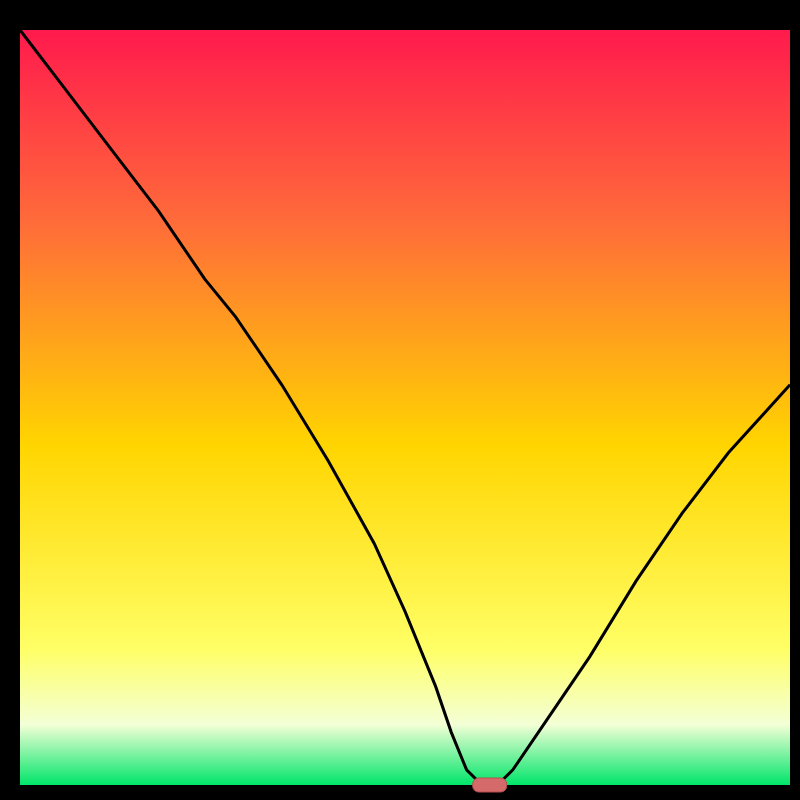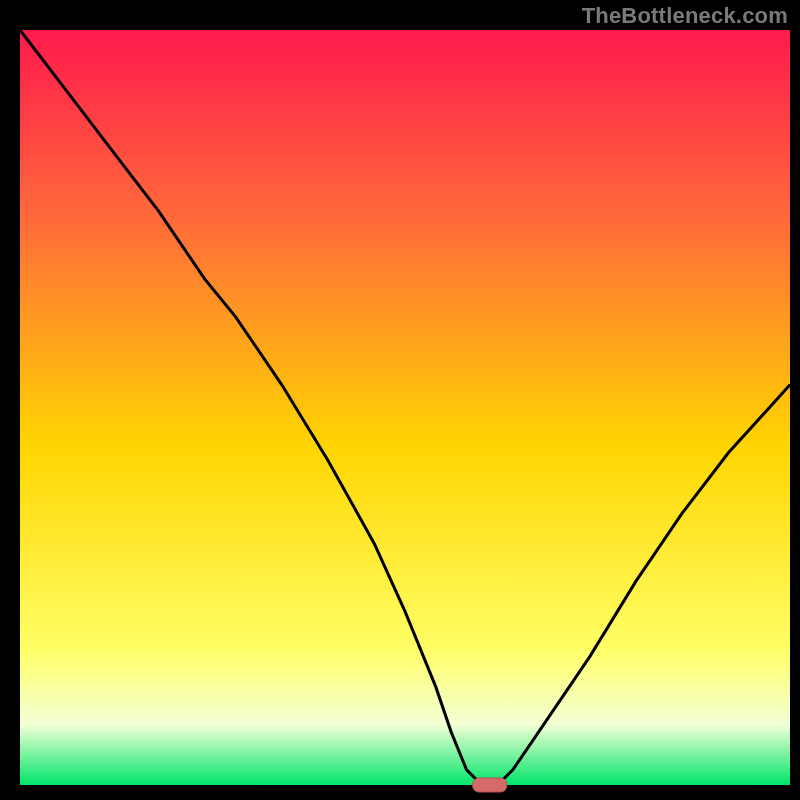--- a/index.html
+++ b/index.html
@@ -31,21 +31,20 @@
   svg {
     position: absolute;
     left: 0;
     top: 0;
   }
 </style>
 </head>
 <body>
 
 <div class="frame">
-  <div class="watermark">TheBottleneck.com</div>
 
   <svg id="plot" width="800" height="800">
     <defs>
       <linearGradient id="bg-grad" x1="0" y1="0" x2="0" y2="1">
           <stop offset="0%" stop-color="#ff1a4d"></stop>
           <stop offset="25%" stop-color="#ff6a3a"></stop>
           <stop offset="55.00000000000001%" stop-color="#ffd500"></stop>
           <stop offset="82%" stop-color="#ffff66"></stop>
           <stop offset="92%" stop-color="#f3ffd6"></stop>
           <stop offset="100%" stop-color="#00e56a"></stop>

